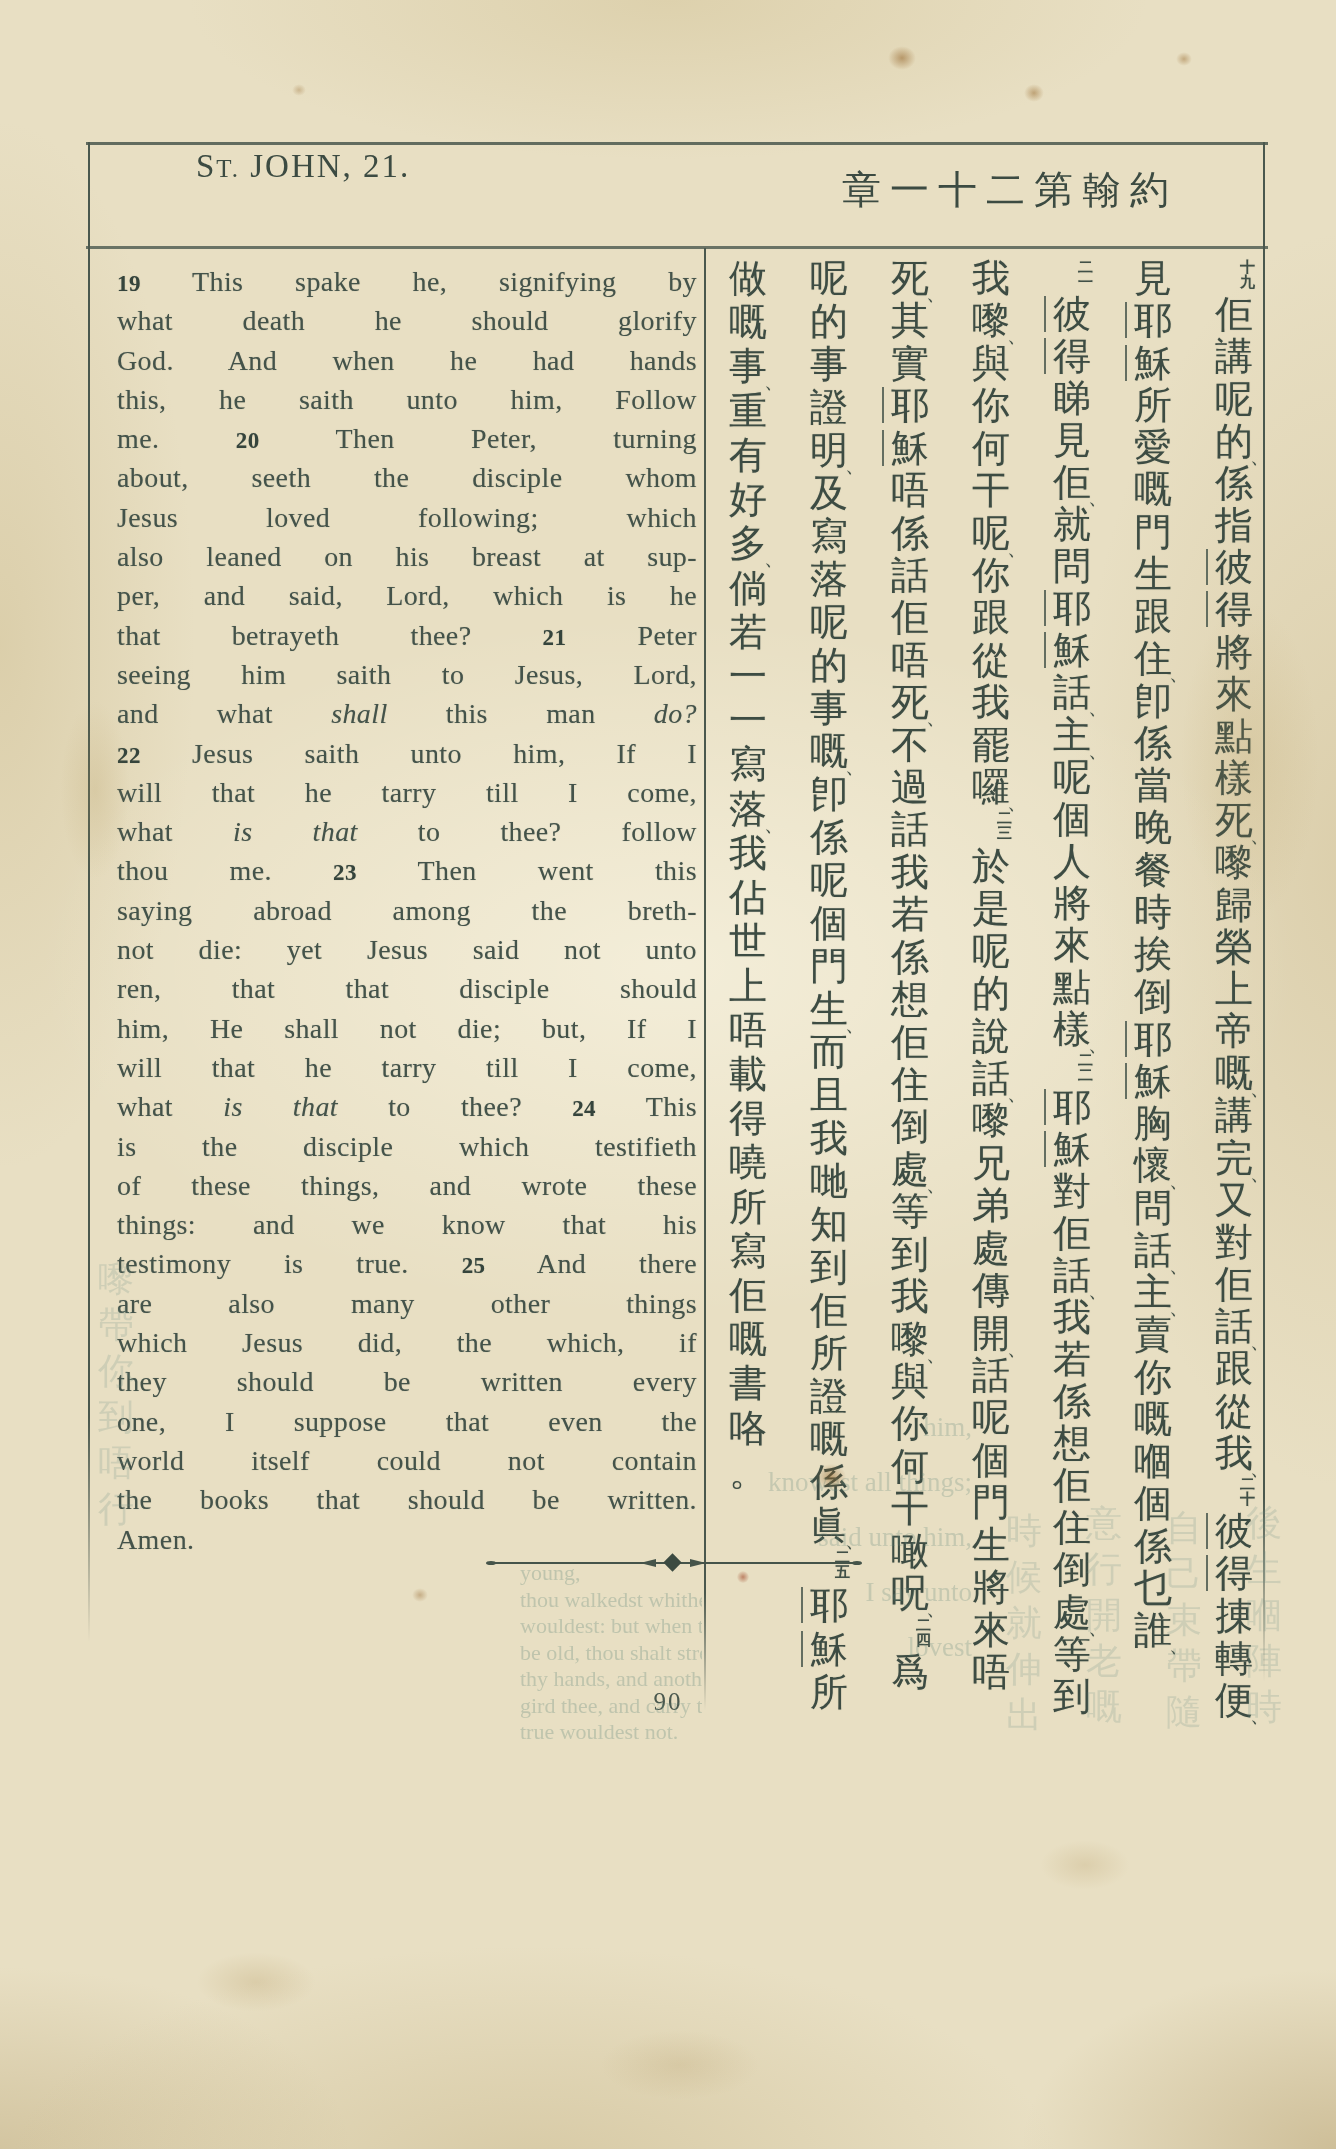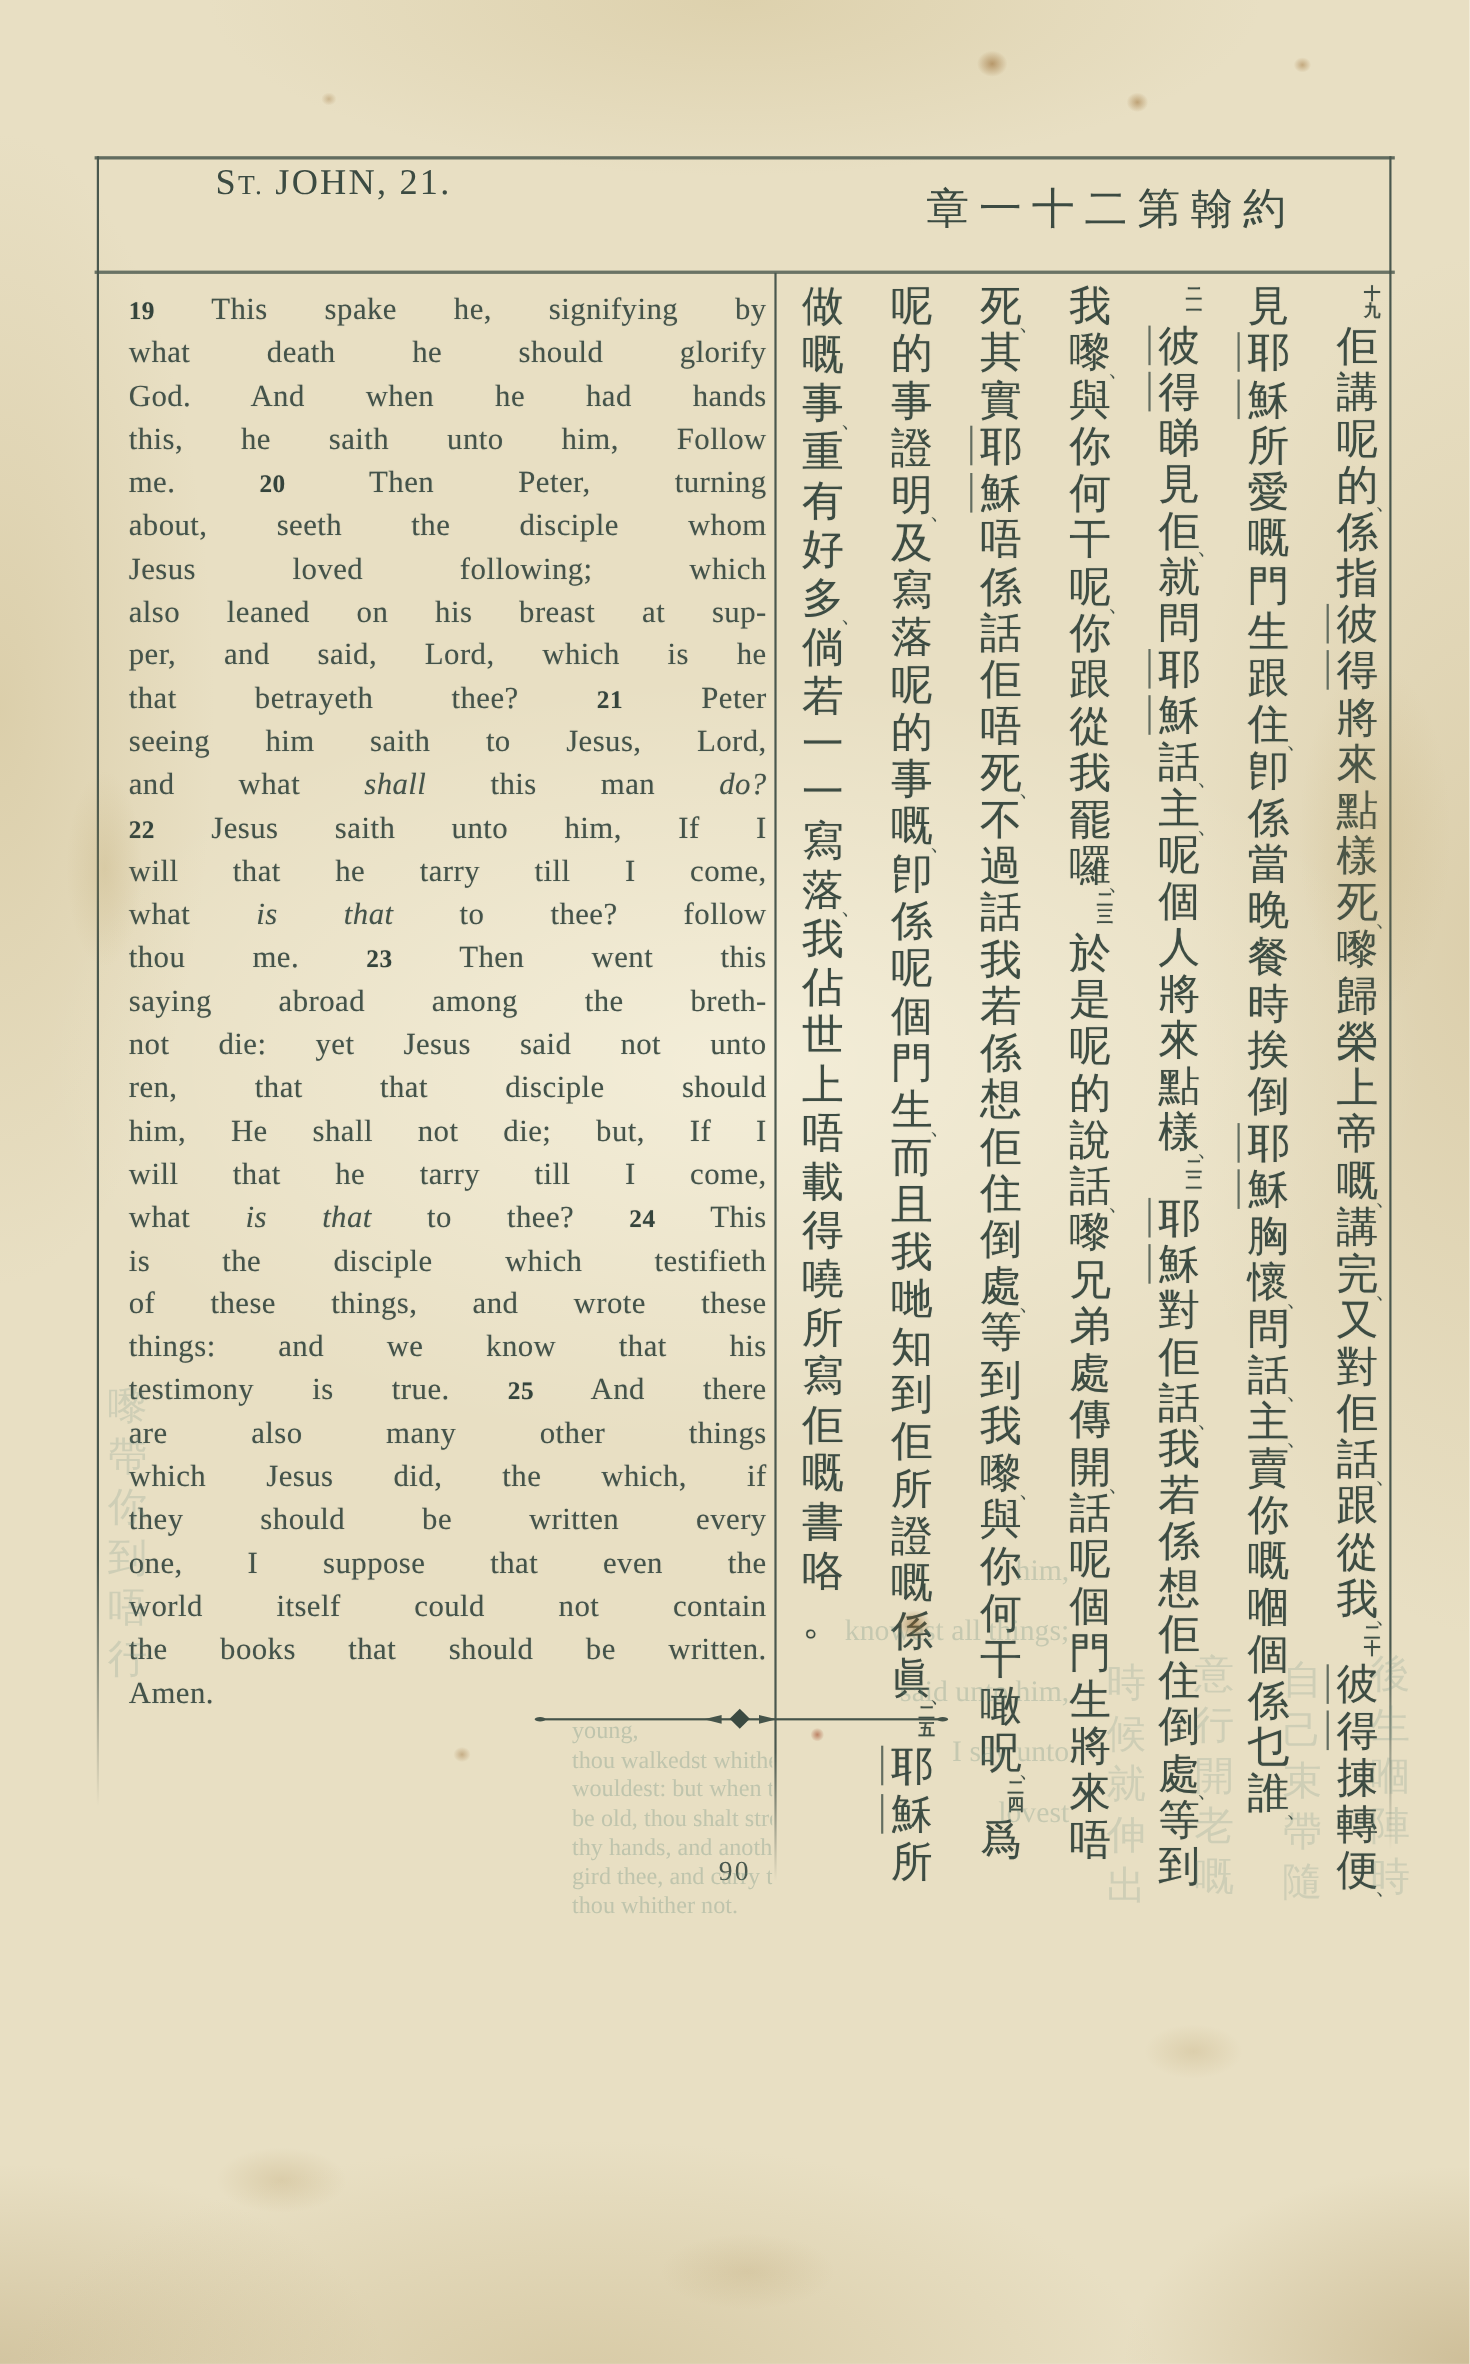--- a/index.html
+++ b/index.html
@@ -421,21 +421,21 @@
 
   <div id="page-number">90</div>
 
   <div class="ghost-en" id="ghost-bottom">
       <div>young,</div>
       <div>thou walkedst whither thou</div>
       <div>wouldest: but when thou shalt</div>
       <div>be old, thou shalt stretch forth</div>
       <div>thy hands, and another shall</div>
       <div>gird thee, and carry thee whither</div>
-      <div>thou whither not.</div>
+      <div>true wouldest not.</div>
     </div>
   <div class="ghost-en" id="ghost-right">
       <div>him,</div>
       <div>knowest all things;</div>
       <div>said unto him,</div>
       <div>I say unto</div>
       <div>lovest</div>
     </div>
   <div class="ghost-zcol" id="ghost-z1" style="left:1244px;top:1500px;">
       <div>後</div>

